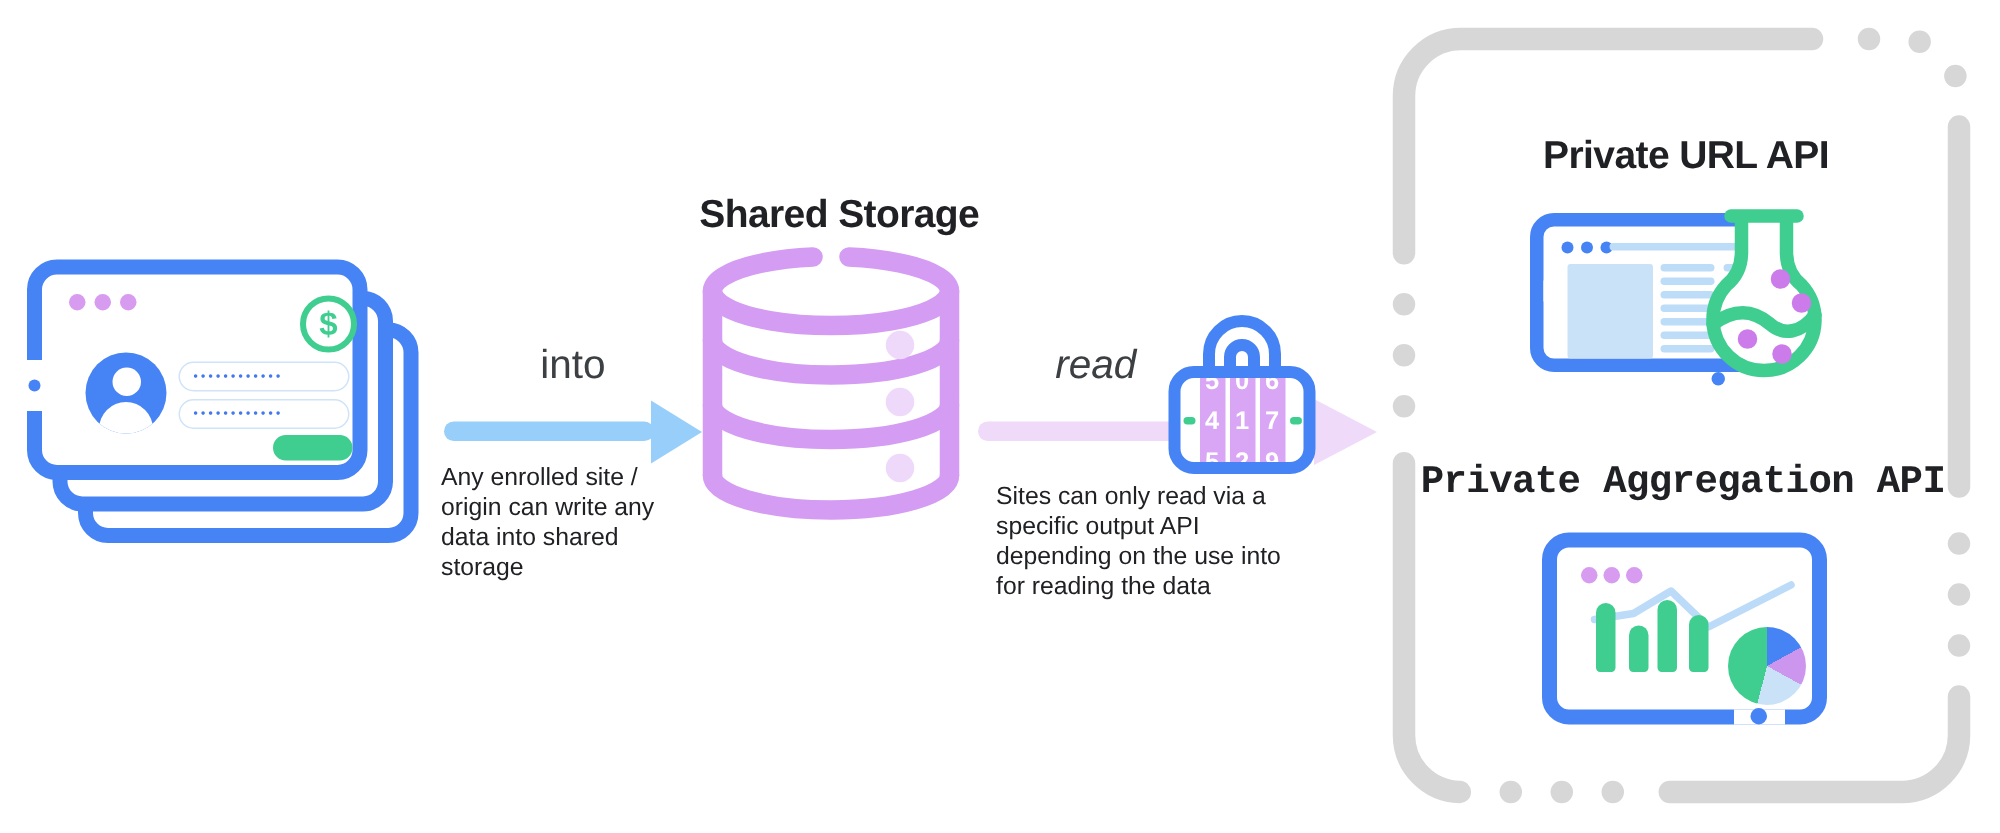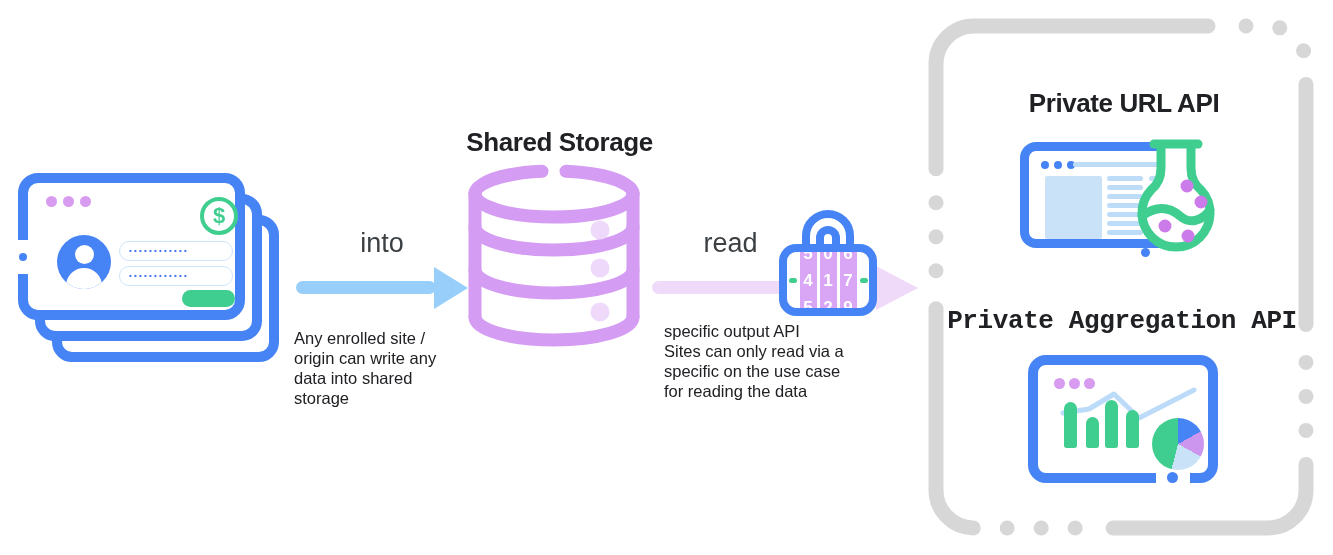--- a/index.html
+++ b/index.html
@@ -73,21 +73,21 @@
     <div class="pwfield" style="left:91px;top:83px;">
       <span class="pwdots">••••••••••••</span>
     </div>
 
     <div class="greenbtn" style="left:154px;top:107px;"></div>
   </div>
 
   <div class="flowlabel" style="left:296px;top:228px;width:172px;">into</div>
   <div class="arrow-bar" style="left:296px;top:281px;width:140px;background:#97CFFA;"></div>
   <div class="arrow-head" style="left:434px;top:266.5px;border-top:21px solid transparent;border-bottom:21px solid transparent;border-left:34px solid #97CFFA;"></div>
-  <div class="desc" style="left:294px;top:308px;width:185px;margin-top:20px;">
+  <div class="desc" style="left:294px;top:308px;width:185px;">
     <div>Any enrolled site /</div>
     <div>origin can write any</div>
     <div>data into shared</div>
     <div>storage</div>
   </div>
 
   <div class="h" style="left:437px;top:127px;width:245px;">Shared Storage</div>
 
   <svg style="left:468px;top:164px;" width="172" height="188" viewBox="0 0 172 188">
     <g fill="none" stroke="#D49CF3" stroke-width="13" stroke-linecap="round">
@@ -98,27 +98,27 @@
       <path d="M 7 106 A 79 23 0 0 0 165 106"></path>
       <path d="M 7 153 A 79 23 0 0 0 165 153"></path>
     </g>
     <g fill="#EED9FA">
       <circle cx="132" cy="66" r="9.5"></circle>
       <circle cx="132" cy="104" r="9.5"></circle>
       <circle cx="132" cy="148" r="9.5"></circle>
     </g>
   </svg>
 
-  <div class="flowlabel" style="left:648px;top:228px;width:165px;">read</div>
+  <div class="flowlabel" style="left:648px;top:228px;width:165px;font-style:italic;">read</div>
   <div class="arrow-bar" style="left:652px;top:281px;width:226px;background:#EFDAF9;"></div>
   <div class="arrow-head" style="left:876px;top:265.5px;border-top:22px solid transparent;border-bottom:22px solid transparent;border-left:42px solid #EFDAF9;"></div>
   <div class="desc" style="left:664px;top:321px;width:245px;">
+    <div>Sites can only read via a</div>
     <div>specific output API</div>
-    <div>Sites can only read via a</div>
-    <div>specific on the use case</div>
+    <div>depending on the use into</div>
     <div>for reading the data</div>
   </div>
 
   <div class="lock">
     <svg style="left:0;top:0;" width="98" height="58" viewBox="0 0 98 58">
       <g fill="none" stroke="#4683F5" stroke-width="8">
         <path d="M 27 58 V 36 A 22 22 0 0 1 71 36 V 58"></path>
         <path d="M 41 58 V 38 A 8 8 0 0 1 57 38 V 58"></path>
       </g>
     </svg>

